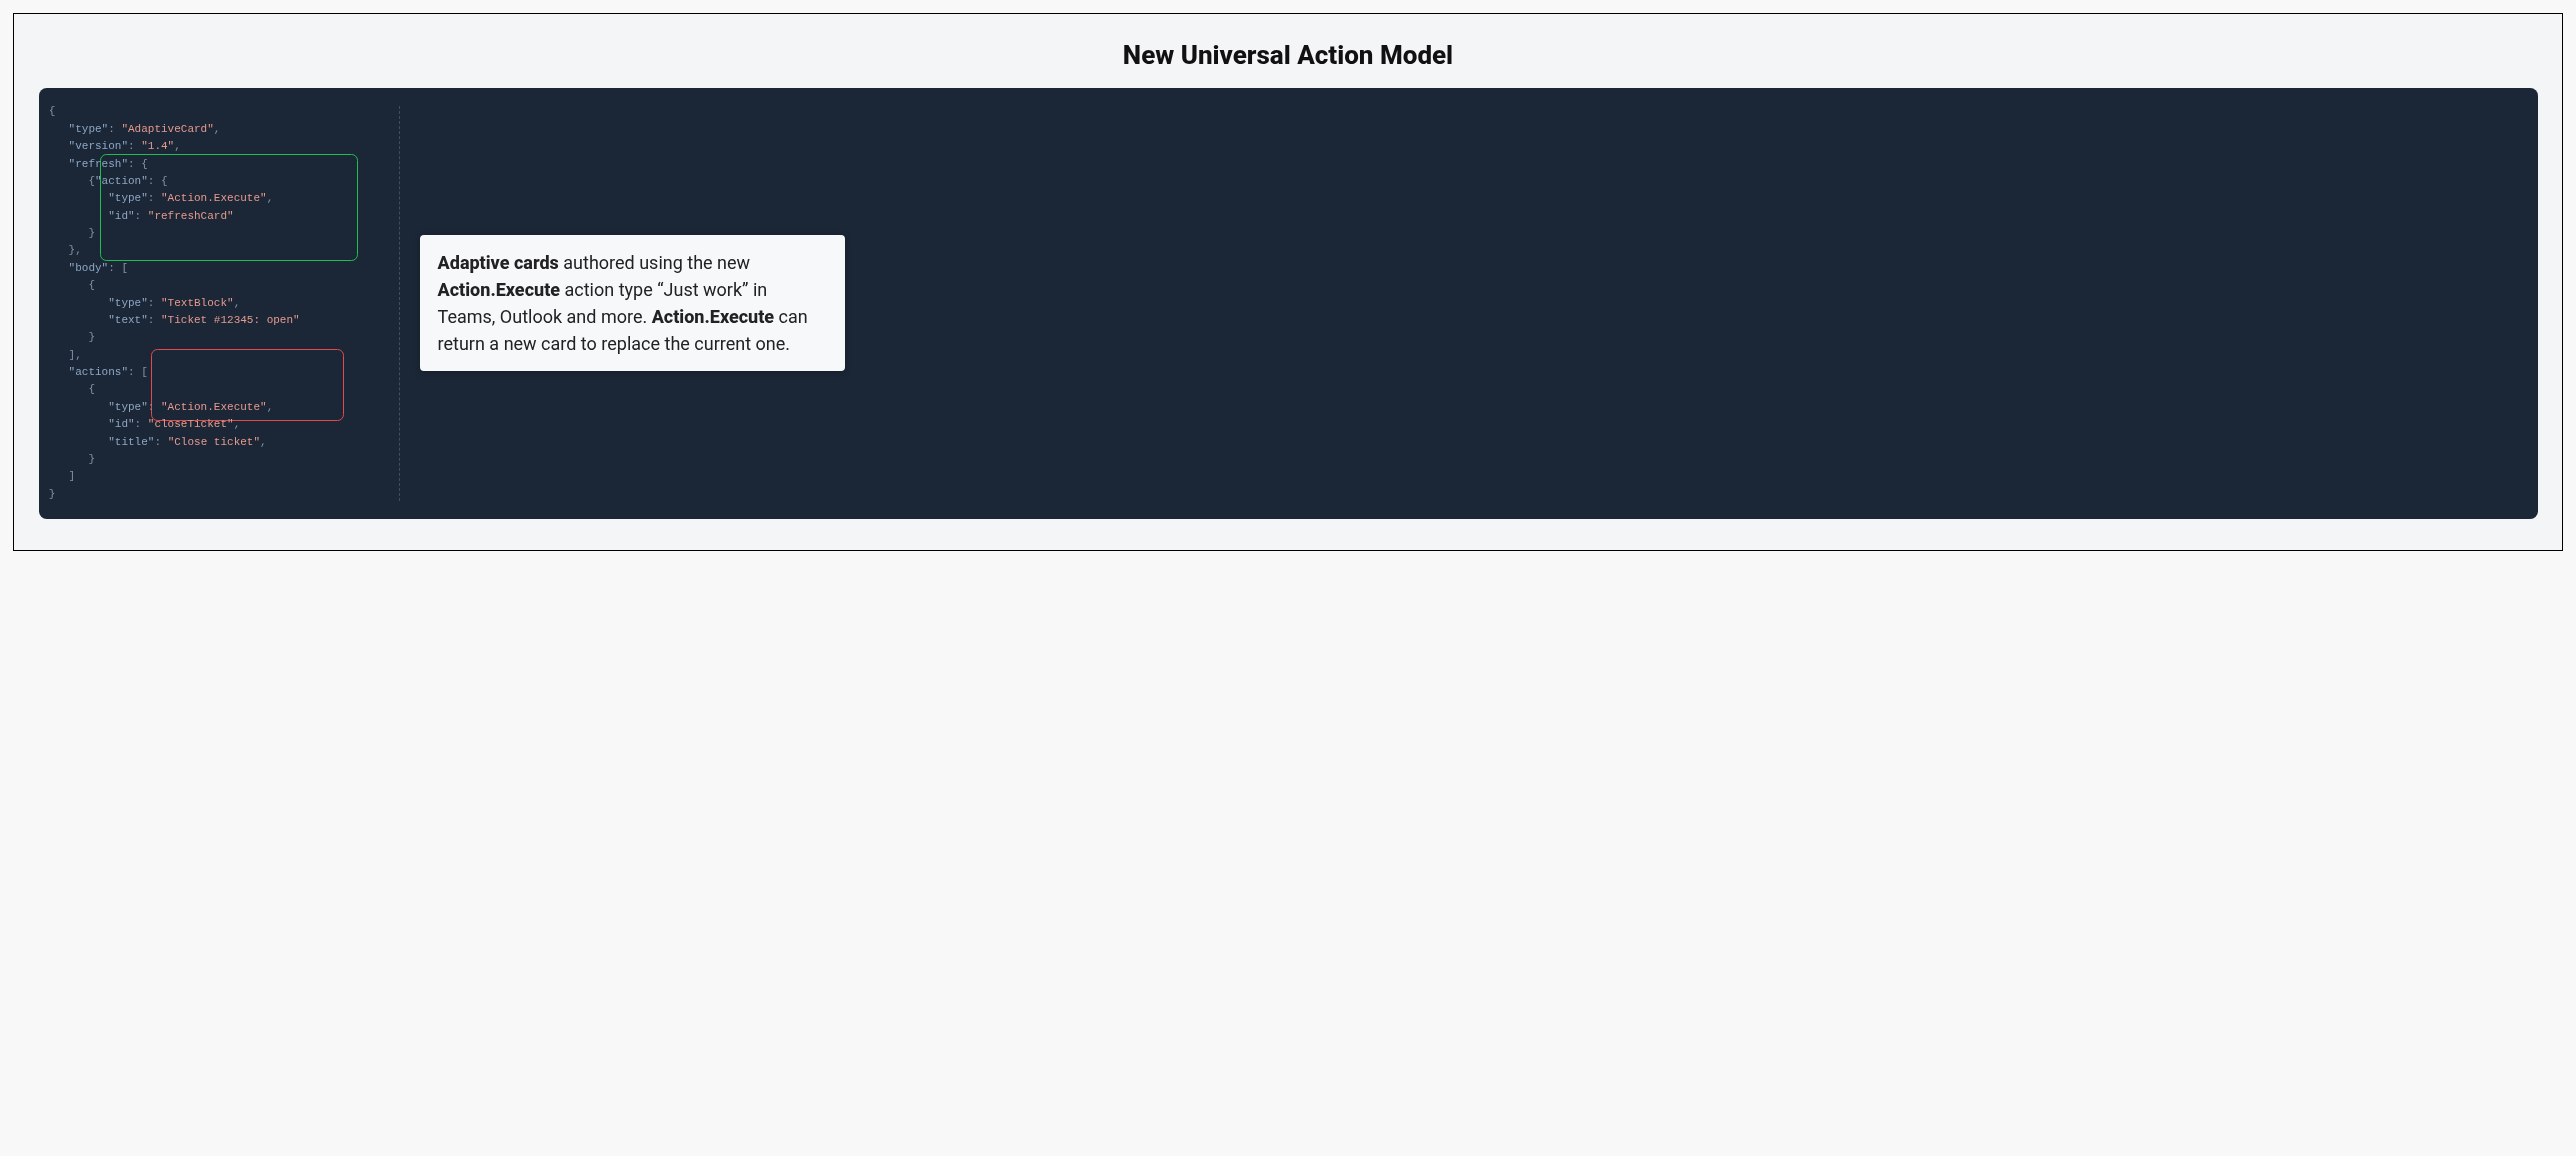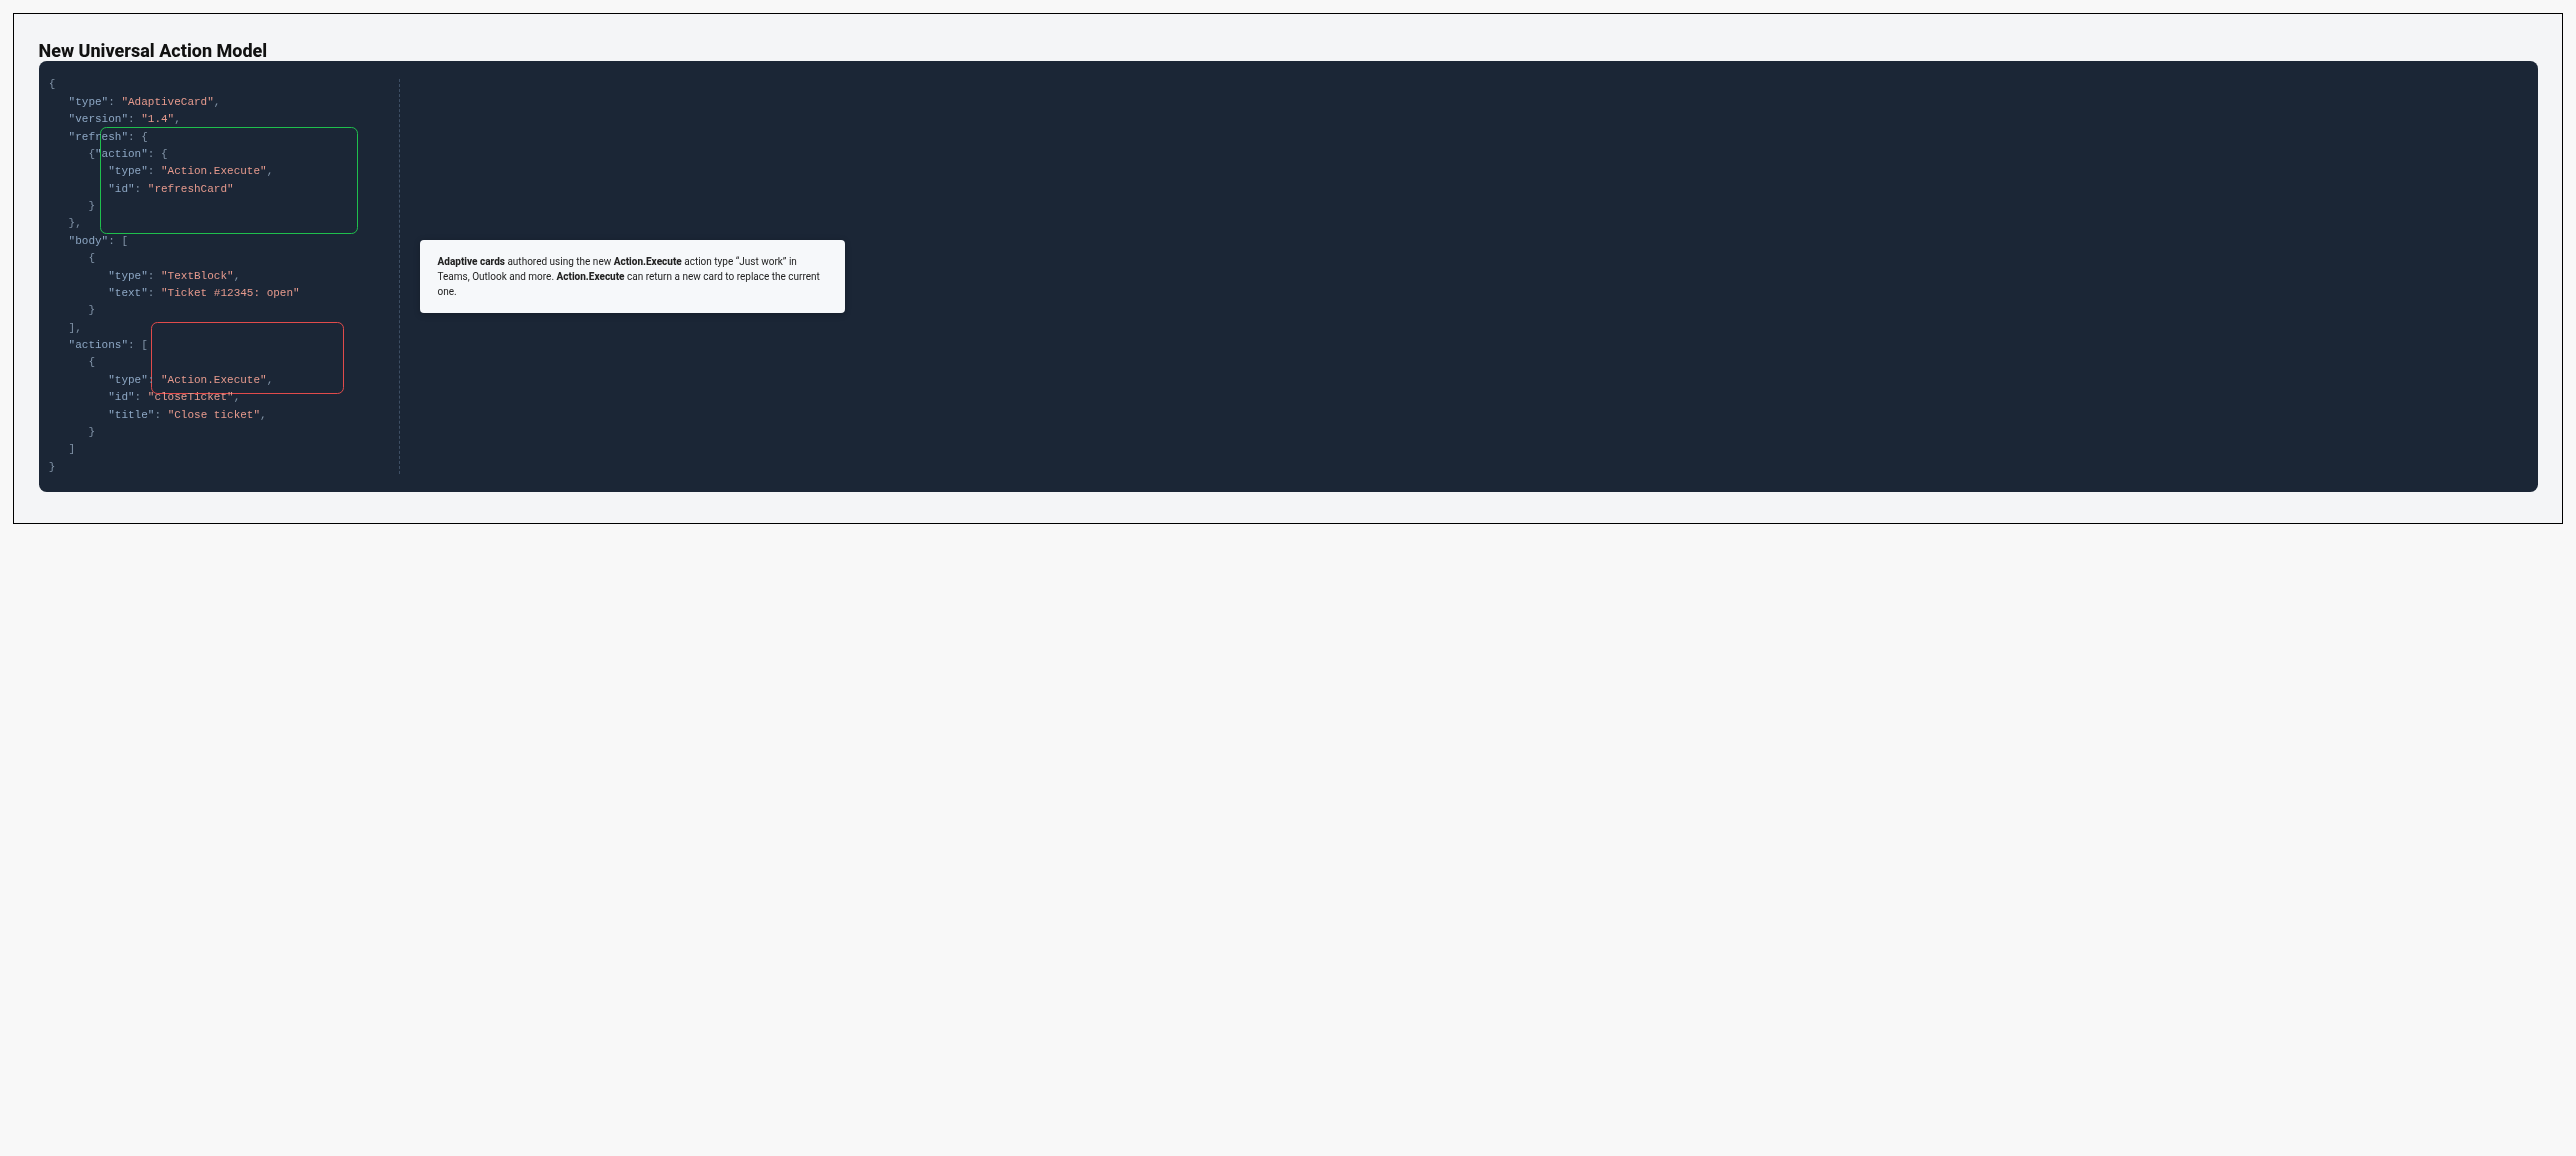--- a/index.html
+++ b/index.html
@@ -14,23 +14,25 @@
     padding: 13px;
   }
 
   .outer-frame {
     border: 1.3px solid #000;
     background: #f4f5f7;
     padding: 26px 24.5px 31px 24.5px;
   }
 
   .title {
-    font-size: 18px;
+    font-size: 26px;
     font-weight: 800;
     color: #111;
+    margin-bottom: 18px;
+    text-align: center;
   }
 
   .panel {
     background: #1b2636;
     border-radius: 7.7px;
     display: flex;
     align-items: stretch;
     padding: 11.6px 13px 11.6px 6.4px;
     position: relative;
     min-height: 348px;
@@ -56,21 +58,21 @@
     padding-right: 6.4px;
   }
 
   .callout-card {
     background: #f6f8fa;
     border-radius: 3.9px;
     box-shadow: 0 1.9px 6.4px rgba(0,0,0,0.22);
     padding: 14px 18px;
     width: 100%;
     max-width: 425px;
-    font-size: 10px;
+    font-size: 18px;
     line-height: 1.5;
     color: #222;
   }
 
   .callout-card b { font-weight: 800; }
 
   pre.code {
     font-family: "SFMono-Regular", Consolas, "Liberation Mono", Menlo, monospace;
     font-size: 11px;
     line-height: 1.58;

